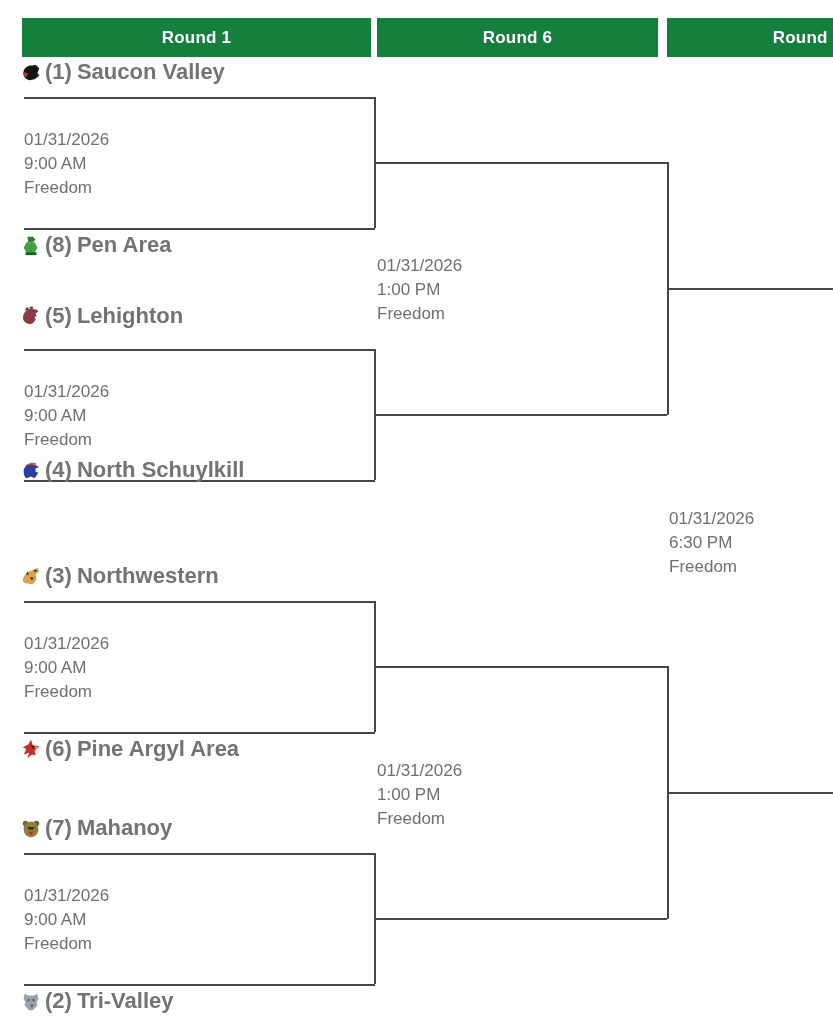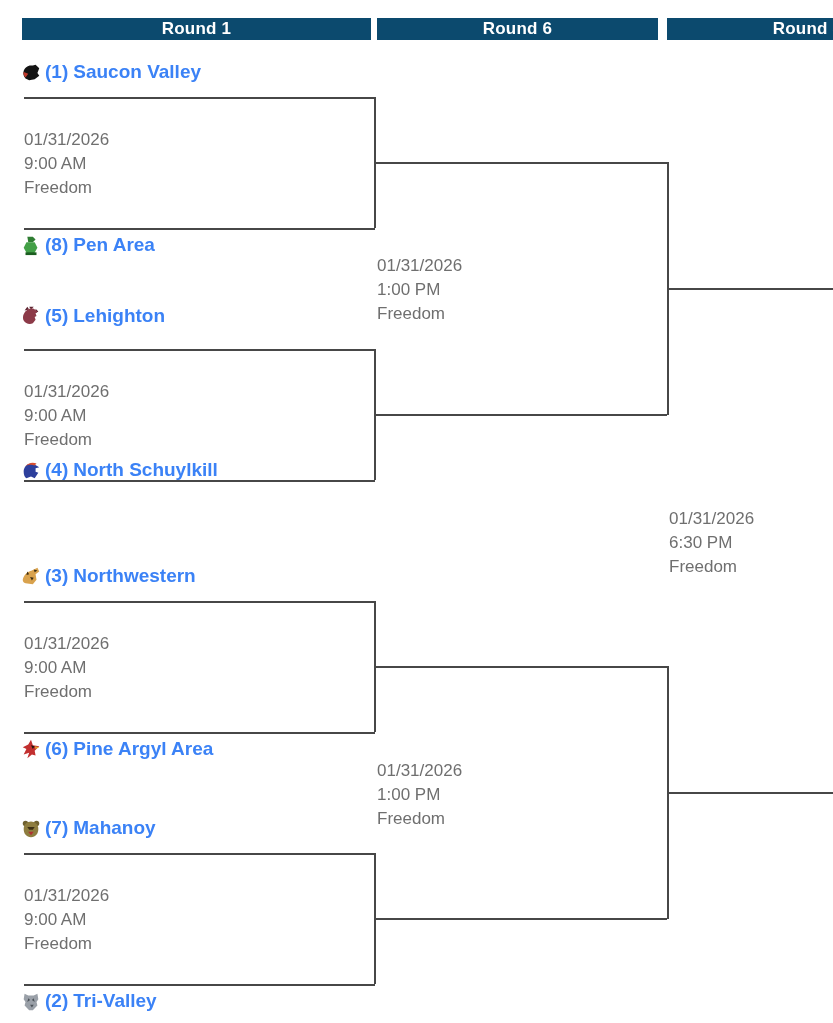--- a/index.html
+++ b/index.html
@@ -1,33 +1,33 @@
 <!DOCTYPE html>
 <html><head>
 <meta charset="utf-8">
 <style>
   html,body{margin:0;padding:0;background:#ffffff;}
   body{font-family:"Liberation Sans", sans-serif;}
   #stage{position:relative;width:833px;height:1023px;overflow:hidden;background:#ffffff;}
 
   
-  .hbar{position:absolute;top:18px;height:22px;background:#0c4a6e;color:#ffffff;
+  .hbar{position:absolute;top:18px;height:39px;background:#15803d;color:#ffffff;
         display:flex;align-items:center;justify-content:center;
         font-size:17px;font-weight:700;letter-spacing:.2px;}
 
   
   .ln{position:absolute;background:#474747;}
   .ln.h{height:1.5px;}
   .ln.v{width:1.5px;}
 
   
   .team{position:absolute;height:24px;display:flex;align-items:center;gap:3px;}
   .ticon{width:22px;height:22px;display:inline-flex;flex:0 0 auto;}
   .ticon svg{width:22px;height:22px;}
-  .tname{font-size:19px;font-weight:600;color:#3b82f6;white-space:nowrap;cursor:pointer;}
+  .tname{font-size:22px;font-weight:600;color:#737373;white-space:nowrap;cursor:pointer;}
   .tname .nm{margin-left:5px;}
 
   
   .ginfo{position:absolute;color:#6f6f6f;font-size:17px;line-height:24px;white-space:nowrap;}
 </style>
 </head>
 <body>
 
 <div id="stage">
 

